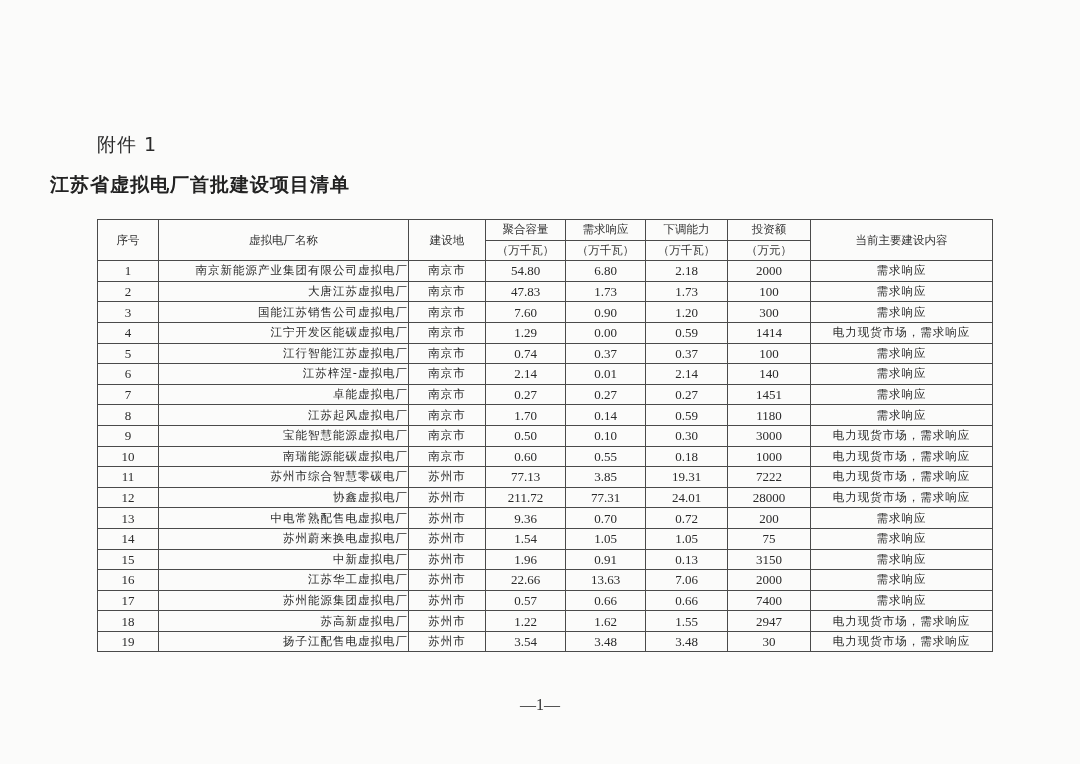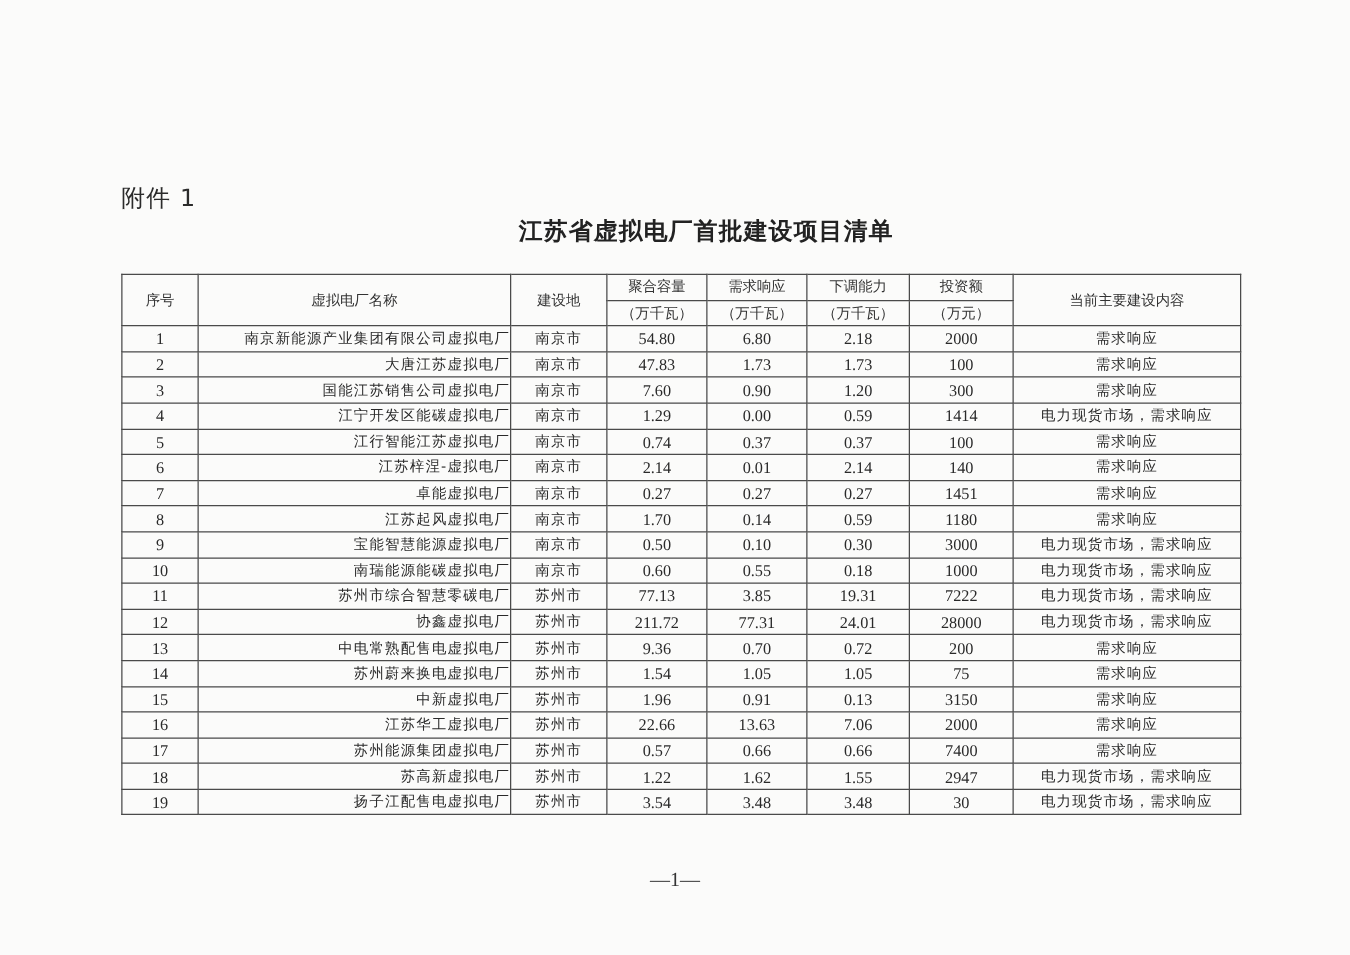--- a/index.html
+++ b/index.html
@@ -1,25 +1,25 @@
 <!DOCTYPE html>
 <html><head>
 <meta charset="utf-8">
 <style>
   html, body { margin:0; padding:0; }
   body {
     width:1080px; height:764px; background:#fbfbfa; position:relative; overflow:hidden;
     font-family: "DejaVu Serif", "Liberation Serif", serif; color:#2a2a2a;
   }
   .attach {
-    position:absolute; left:97px; top:146px; font-size:19px; letter-spacing:1px;
+    position:absolute; left:97px; top:132px; font-size:19px; letter-spacing:1px;
     font-family:"DejaVu Sans", sans-serif; color:#2b2b2b;
   }
   .title {
-    position:absolute; left:0; width:1080px; top:172px; text-align:center;
+    position:absolute; left:0; width:1080px; top:172px; text-align:left;
     font-size:19px; font-weight:bold; font-family:"DejaVu Sans", sans-serif; color:#222;
     letter-spacing:1px; padding-left:50px; box-sizing:border-box;
   }
   table {
     position:absolute; left:97px; top:219px; border-collapse:collapse;
     font-size:12px; table-layout:fixed;
   }
   td, th {
     border:1px solid #4a4a4a; padding:0; text-align:center; vertical-align:middle;
     height:19.6px; line-height:19px; white-space:nowrap; overflow:hidden; font-weight:normal;

